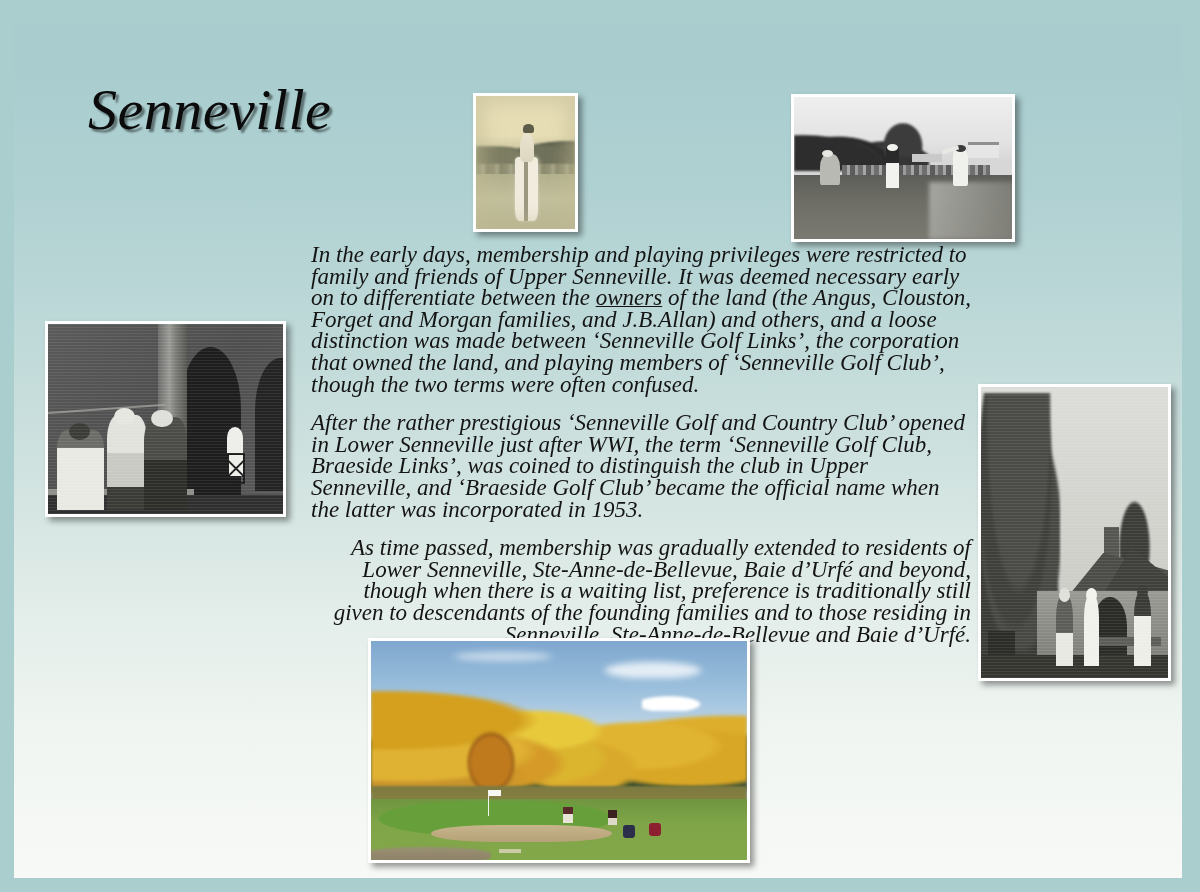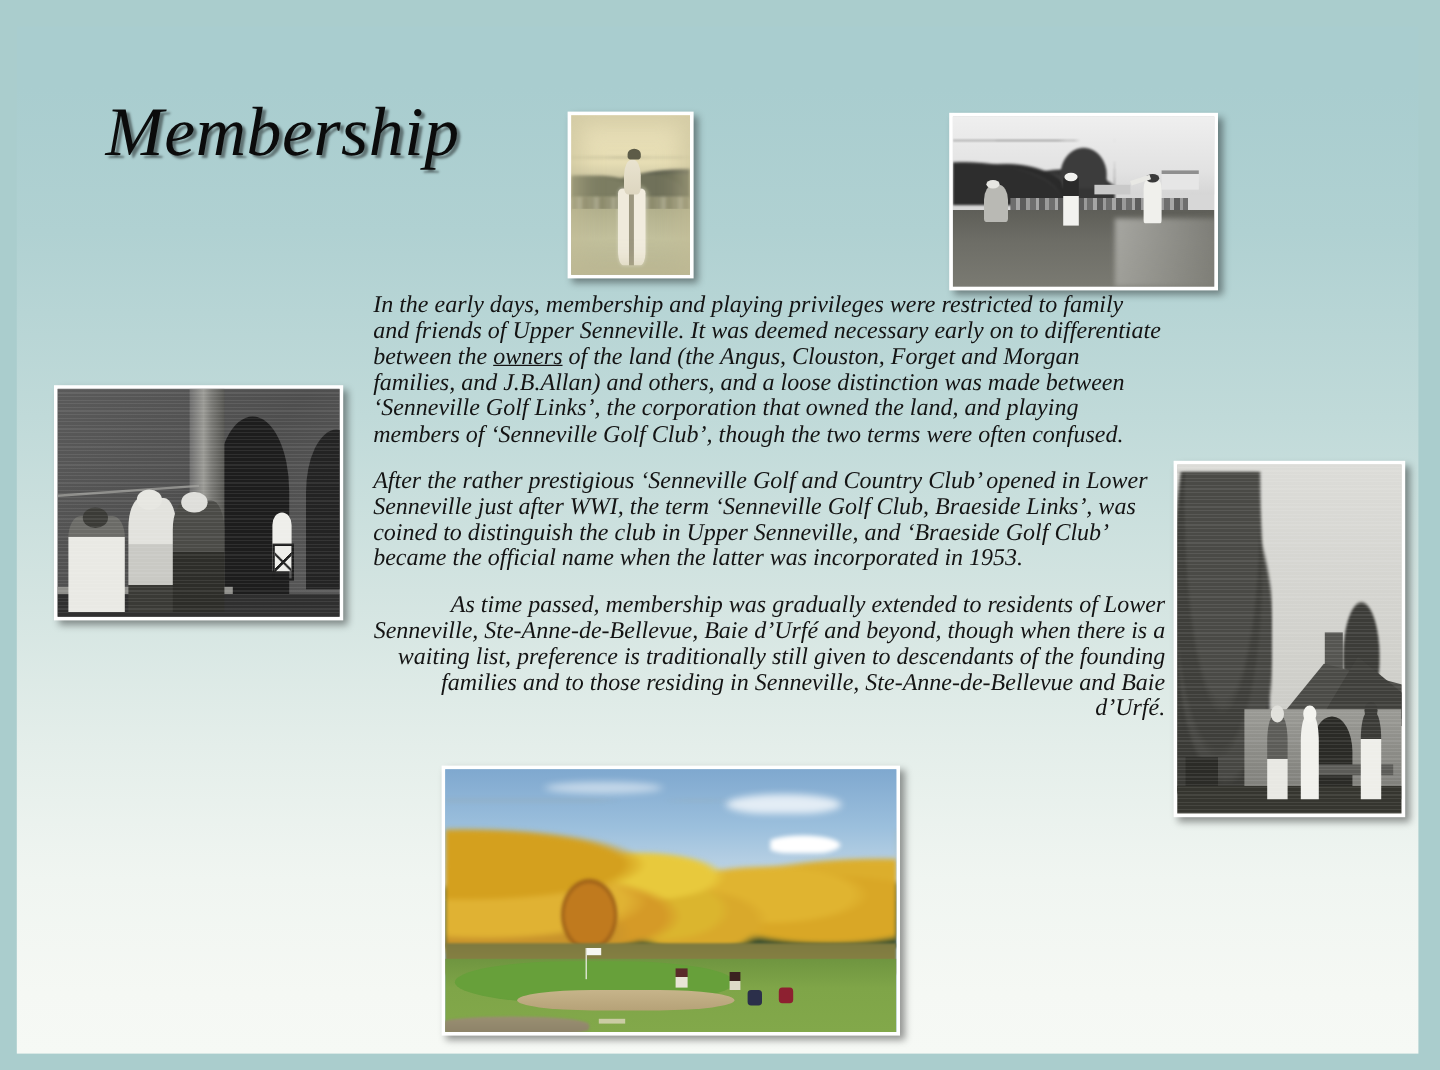--- a/index.html
+++ b/index.html
@@ -50,21 +50,21 @@
   }
 
   
   #body-text {
     position: absolute;
     left: 297px; top: 222px;
     width: 660px;
   }
   #body-text p {
     margin: 0 0 17px 0;
-    font-size: 20px;
+    font-size: 23px;
     line-height: 21.6px;
     font-style: italic;
     color: #141414;
     text-align: left;
   }
   #body-text p:last-child { margin-bottom: 0; text-align: right; }
   .u { text-decoration: underline; text-decoration-thickness: 1px; }
 
   
   .photo {
@@ -437,21 +437,21 @@
     position:absolute; left:34%; top:95%; width:6%; height:2%;
     background:#d8d2b4; opacity:.85;
   }
 </style>
 </head>
 <body>
 
 <div id="slide">
   <div id="panel">
 
-    <div id="title">Membership</div>
+    <div id="title">Senneville</div>
 
     <div class="photo" id="photo-lady-golfer">
       <div class="img" id="img-lady-golfer">
         <div class="ldy-treeline"></div>
         <div class="ldy-shrubs"></div>
         <div class="ldy-lawn"></div>
         <div class="ldy-club"></div>
         <div class="ldy-skirt"></div>
         <div class="ldy-torso"></div>
         <div class="ldy-hat"></div>

